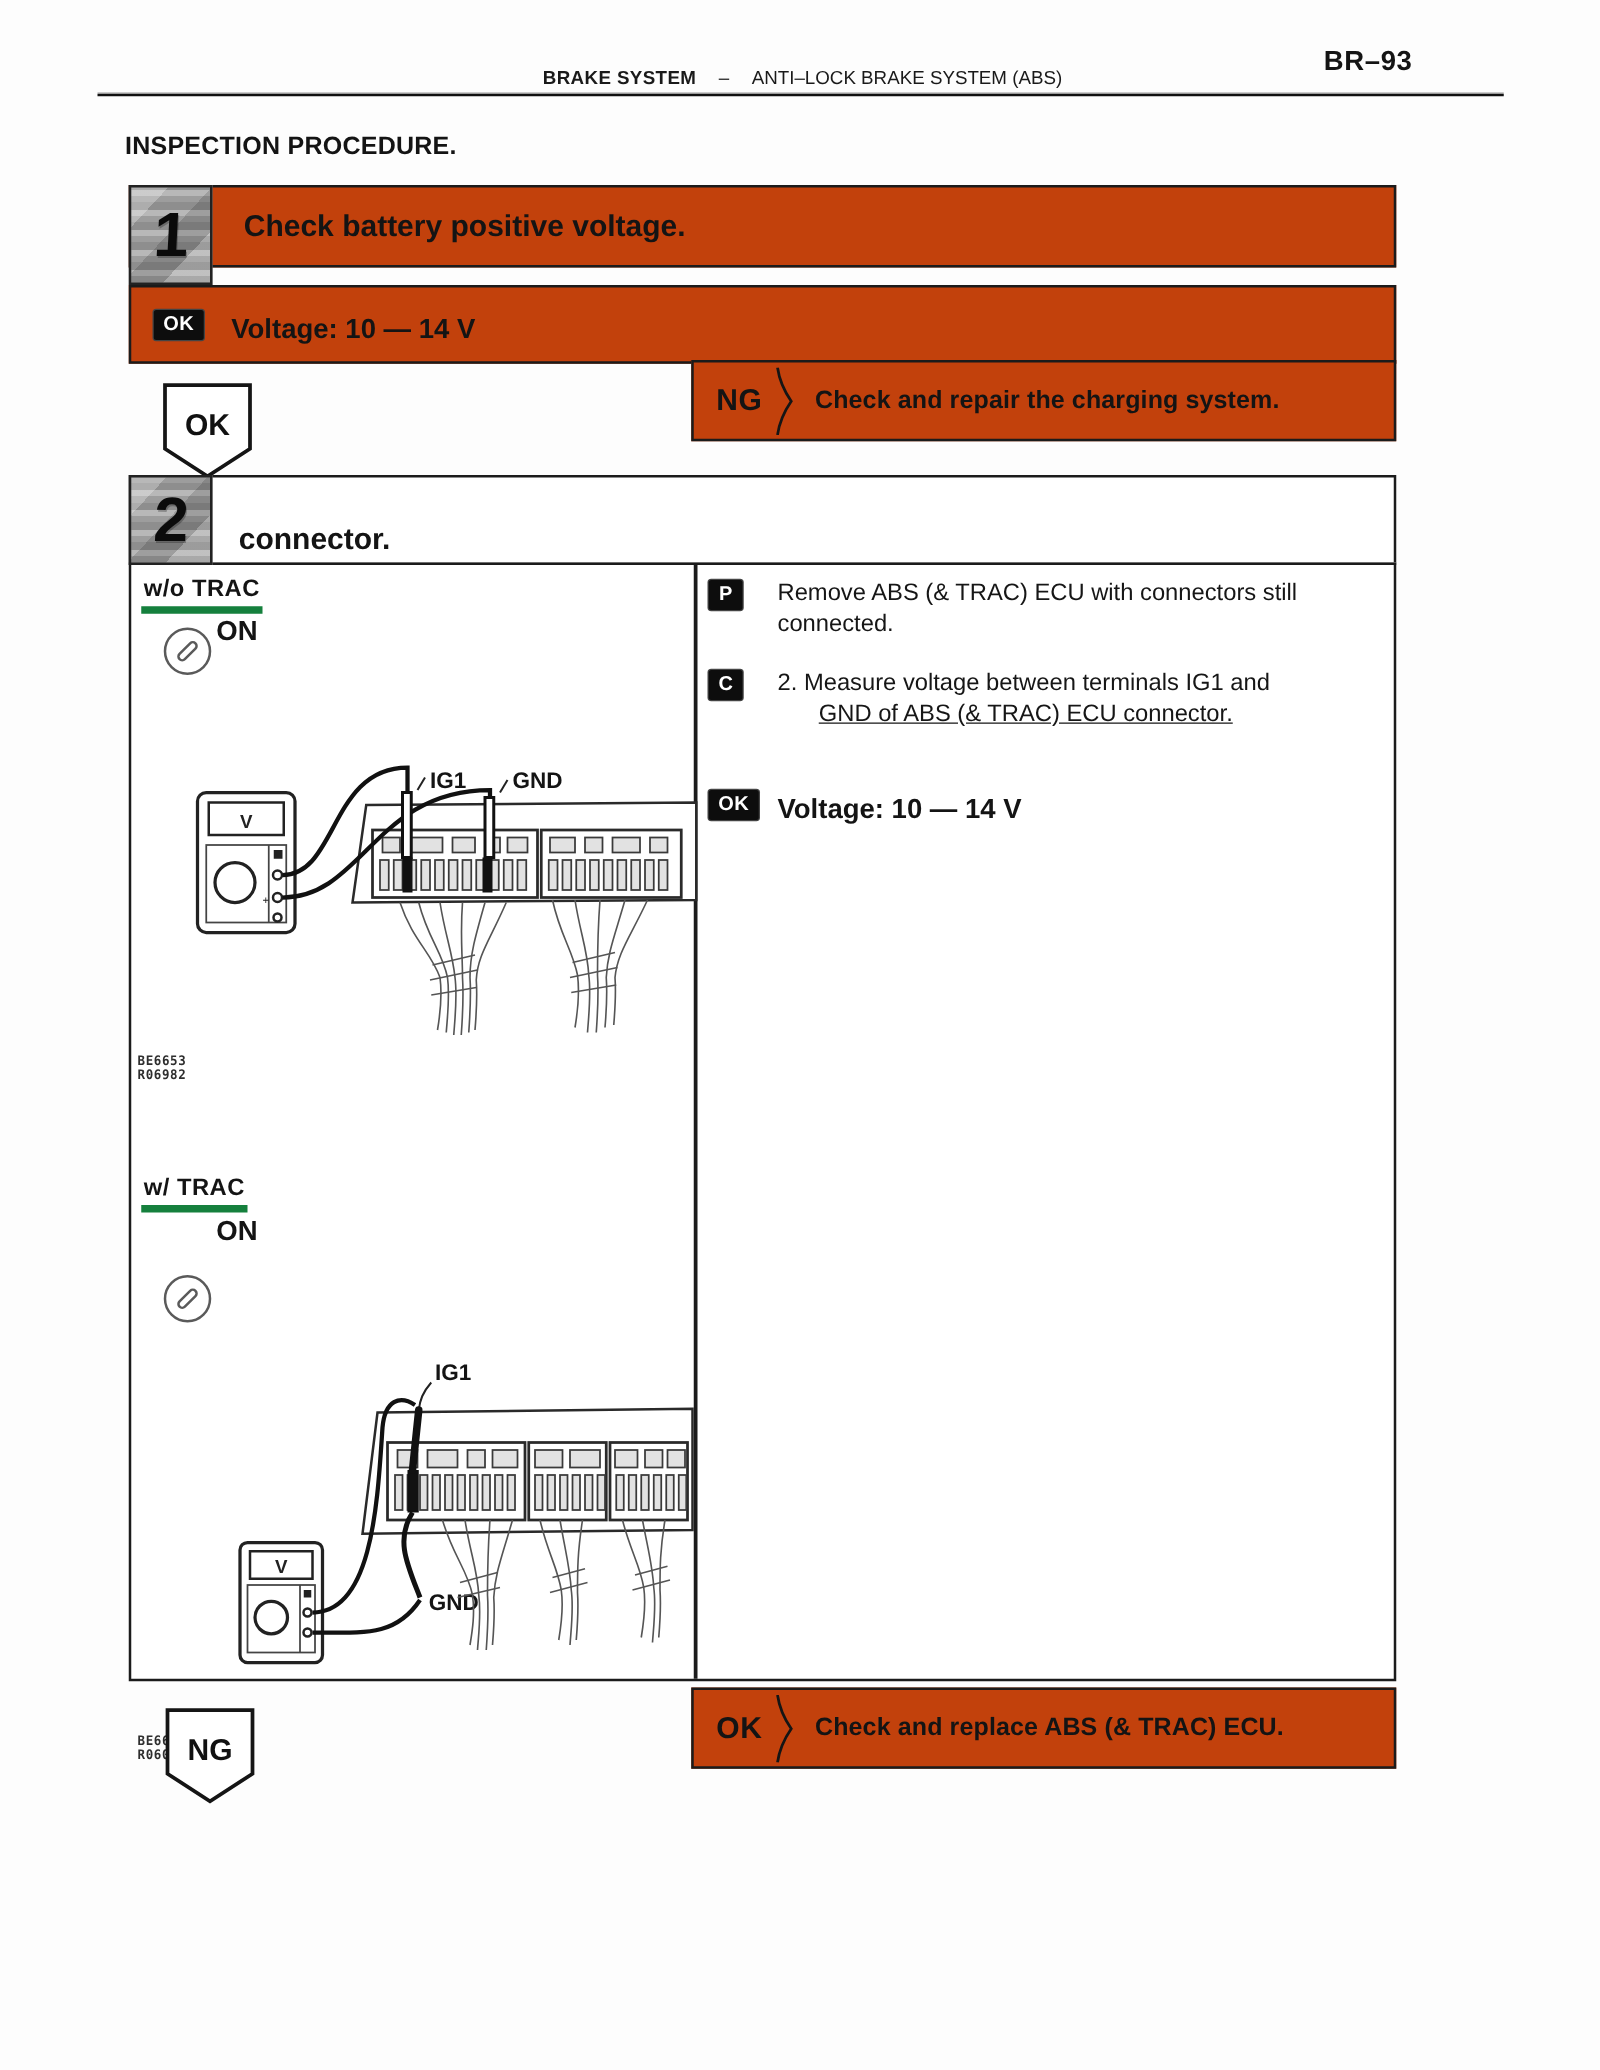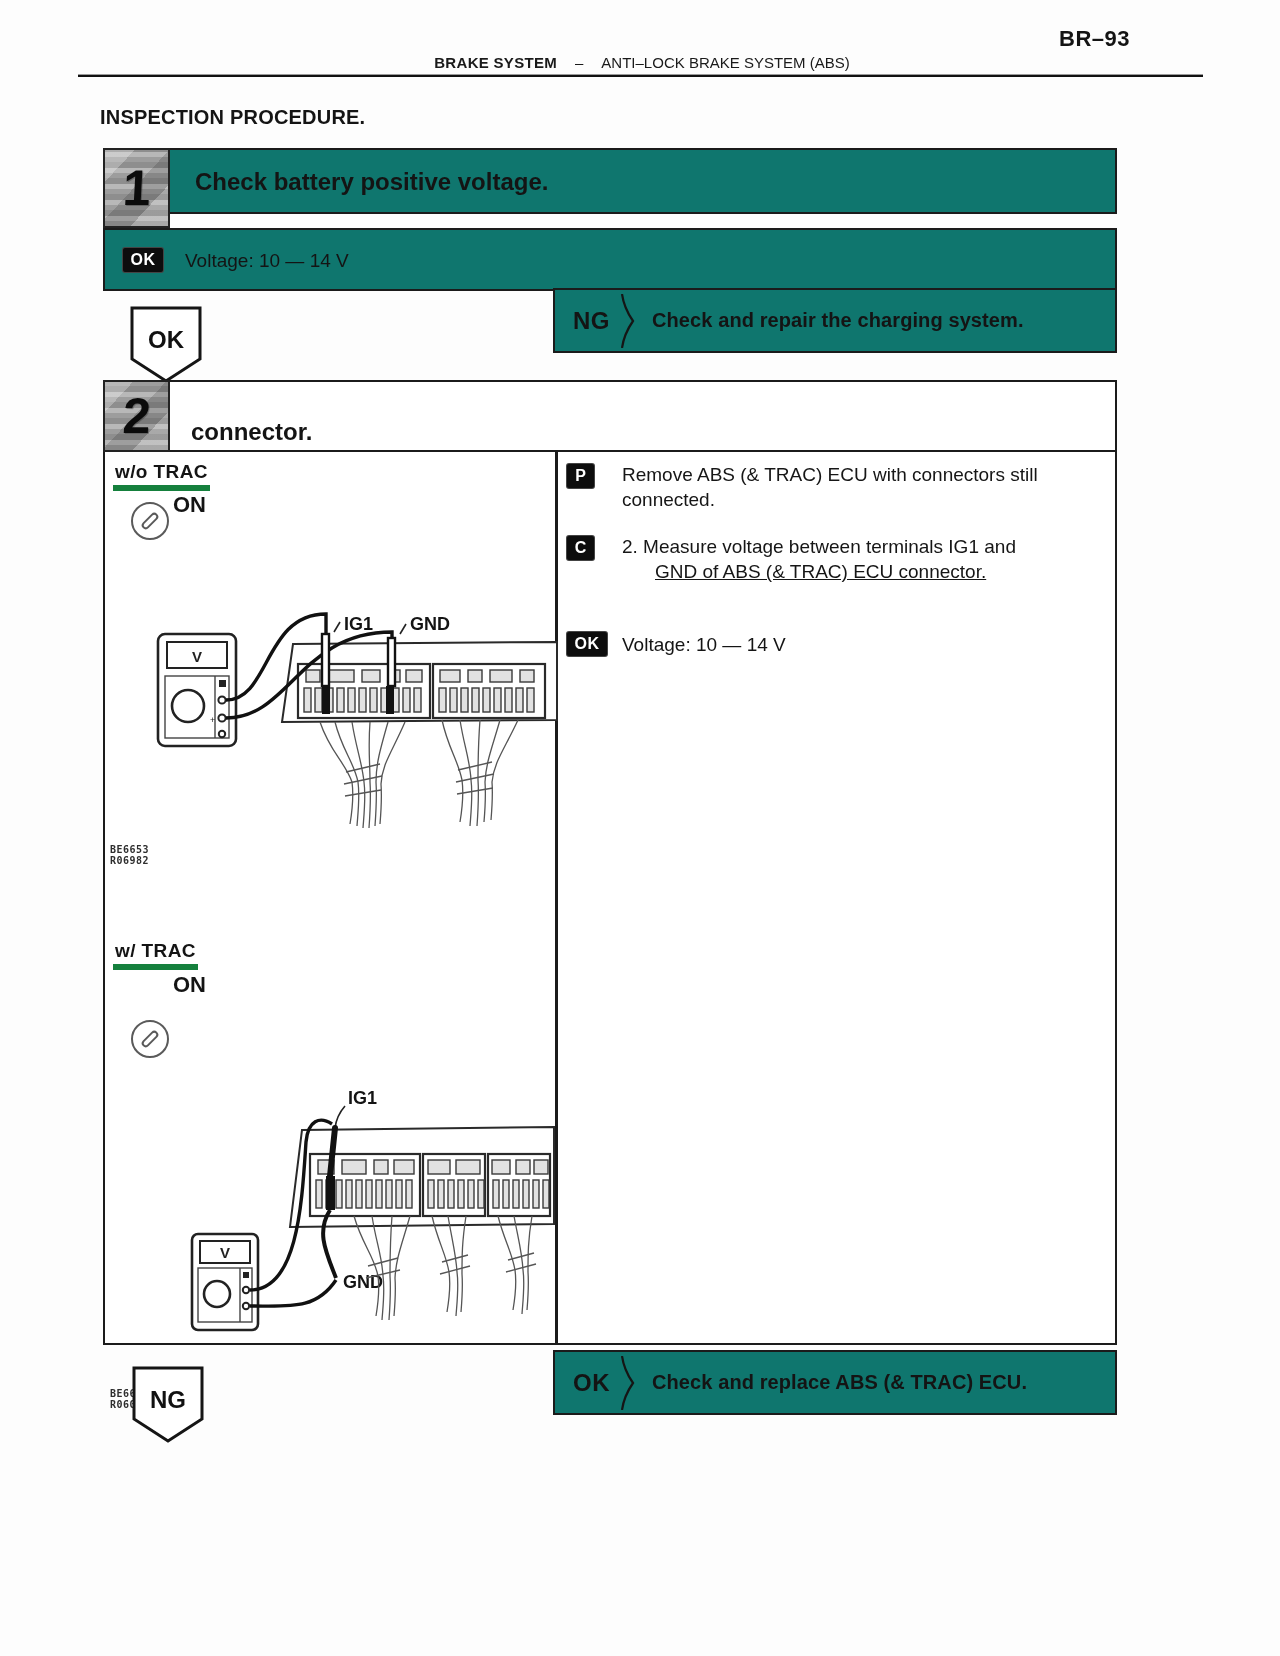--- a/index.html
+++ b/index.html
@@ -5,33 +5,33 @@
   * { margin:0; padding:0; box-sizing:border-box; }
   html,body { background:#e8e8e8; }
   body { font-family:"Liberation Sans", sans-serif; color:#141414; }
   .page {
     position:relative; width:1280px; height:1656px; background:#fdfdfd;
     margin:0 auto; overflow:hidden;
   }
   .abs { position:absolute; }
 
   
-  .page-num { top:26px; left:980px; width:150px; text-align:right;
+  .page-num { top:36px; left:980px; width:150px; text-align:right;
     font-size:22px; font-weight:bold; letter-spacing:.5px; }
   .running-head { top:54px; left:80px; width:1124px; text-align:center;
     font-size:15px; color:#1a1a1a; }
   .running-head b { font-weight:bold; letter-spacing:.3px; }
   .running-head .sep { display:inline-block; margin:0 18px; }
   .head-rule { top:74px; left:78px; width:1125px; height:3px;
     background:linear-gradient(#9a9a9a 0 1px, #111 1px 100%); }
 
   .doc-title { top:106px; left:100px; font-size:20px; font-weight:bold; letter-spacing:.2px; }
 
   
-  .frame { border:2px solid #1b1b1b; background:#0f766e; }
+  .frame { border:2px solid #1b1b1b; background:#c2410c; }
   .frame2 { border:2.5px solid #1b1b1b; background:#fff; }
 
   .stepnum {
     z-index:3; border:2px solid #222; color:#0b0b0b;
     display:flex; align-items:center; justify-content:center;
     font-weight:bold; font-size:50px; transform-origin:center;
     background:
       linear-gradient(133deg, rgba(255,255,255,.28) 0 22%, rgba(0,0,0,0) 22% 48%, rgba(0,0,0,.14) 48% 72%, rgba(255,255,255,.12) 72% 100%),
       repeating-linear-gradient(0deg, #9d9d9d 0 5px, #b8b8b8 5px 10px, #8e8e8e 10px 16px),
       #a6a6a6;
@@ -41,21 +41,21 @@
   .step-title { font-weight:bold; font-size:24px; line-height:29px; }
 
   .kbadge {
     display:inline-flex; align-items:center; justify-content:center;
     background:#0d0d0d; color:#fff; font-weight:bold;
     border-radius:2px; box-shadow:0 0 0 1px #444;
   }
   .kbadge.small { min-width:27px; height:24px; font-size:16px; padding:0 4px; }
   .kbadge.wide  { min-width:40px; height:24px; font-size:16px; letter-spacing:.5px; padding:0 4px; }
 
-  .criteria-text { font-weight:normal; font-size:19px; }
+  .criteria-text { font-weight:bold; font-size:22px; }
 
   
   .pent { width:72px; height:78px; }
   .pent text { font-weight:bold; font-size:24px; fill:#111;
     font-family:"Liberation Sans", sans-serif; }
 
   
   .action-box { display:flex; align-items:center; }
   .action-label { font-weight:bold; font-size:24px; margin-left:18px; letter-spacing:.5px; }
   .action-chev { margin-left:10px; }

